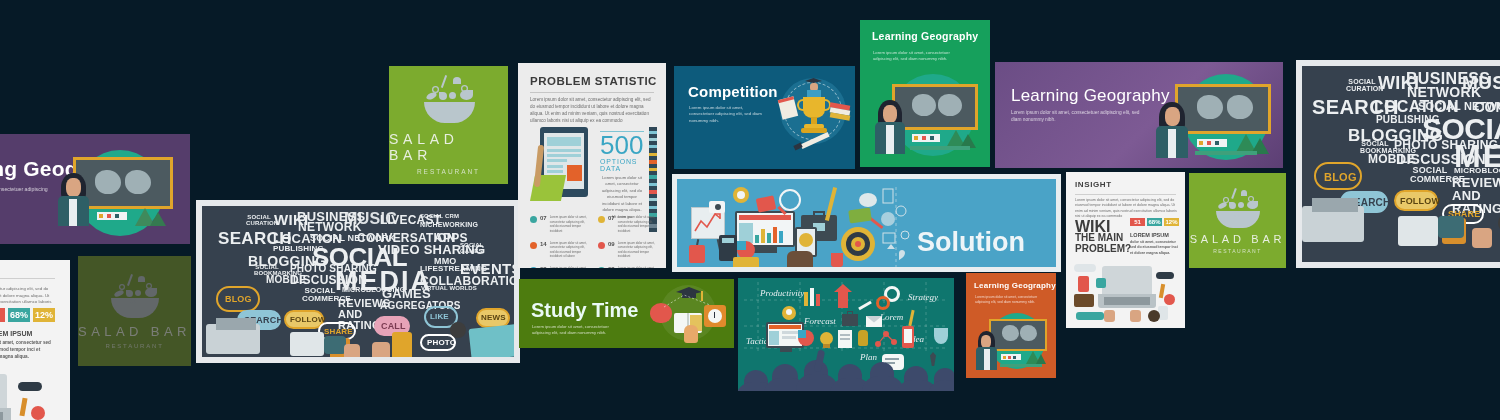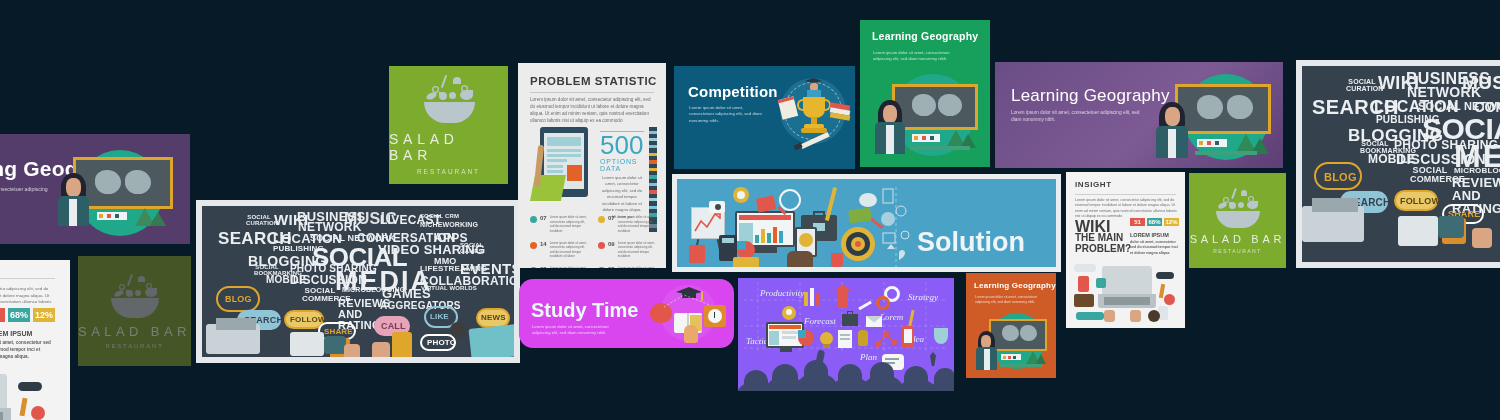--- a/index.html
+++ b/index.html
@@ -71,36 +71,36 @@
   .mkt .ico { position:absolute; }
 
   
   .cloud { background:#36414e; border:6px solid #e6e9ec; }
   .cloud .wc { position:absolute; color:#eceff1; white-space:nowrap;
                font-weight:700; letter-spacing:.02em; }
   .cloud .bubble { position:absolute; border-radius:14px; }
   .cloud .dev { position:absolute; }
 
   
-  .study { background:#d946ef;border-radius:14px; }
+  .study { background:#4d7c0f; }
   .study .stitle { color:#eafaf6; font-weight:600; }
 
   
   .ins { background:#f3f3f3; }
   .ins h2 { color:#3f3f3f; font-weight:600; letter-spacing:.6px; }
   .ins .rule { height:1px; background:#cfcfcf; }
   .ins .what { color:#3d3d3d; font-weight:800; line-height:1.02; }
   .ins .chip { display:inline-block; color:#fff; font-weight:700;
                text-align:center; }
   .ins .lp { color:#4a4a4a; font-weight:700; }
   .ins .body { color:#6f6f6f; line-height:1.5; }
   .ins .lap { background:#cfd6d9; border-radius:3px 3px 0 0; }
 
   
-  .biz { background:#8b5cf6; }
+  .biz { background:#0f766e; }
   .biz .sil { position:absolute; background:#3d4a6b; border-radius:50% 50% 0 0; }
   .biz .hw { position:absolute; color:#e7eef1; font-style:italic;
              font-family:"Liberation Serif", serif; }
   .biz .gico { position:absolute; }
 </style>
 </head>
 <body>
 
 <div id="stage">
 

